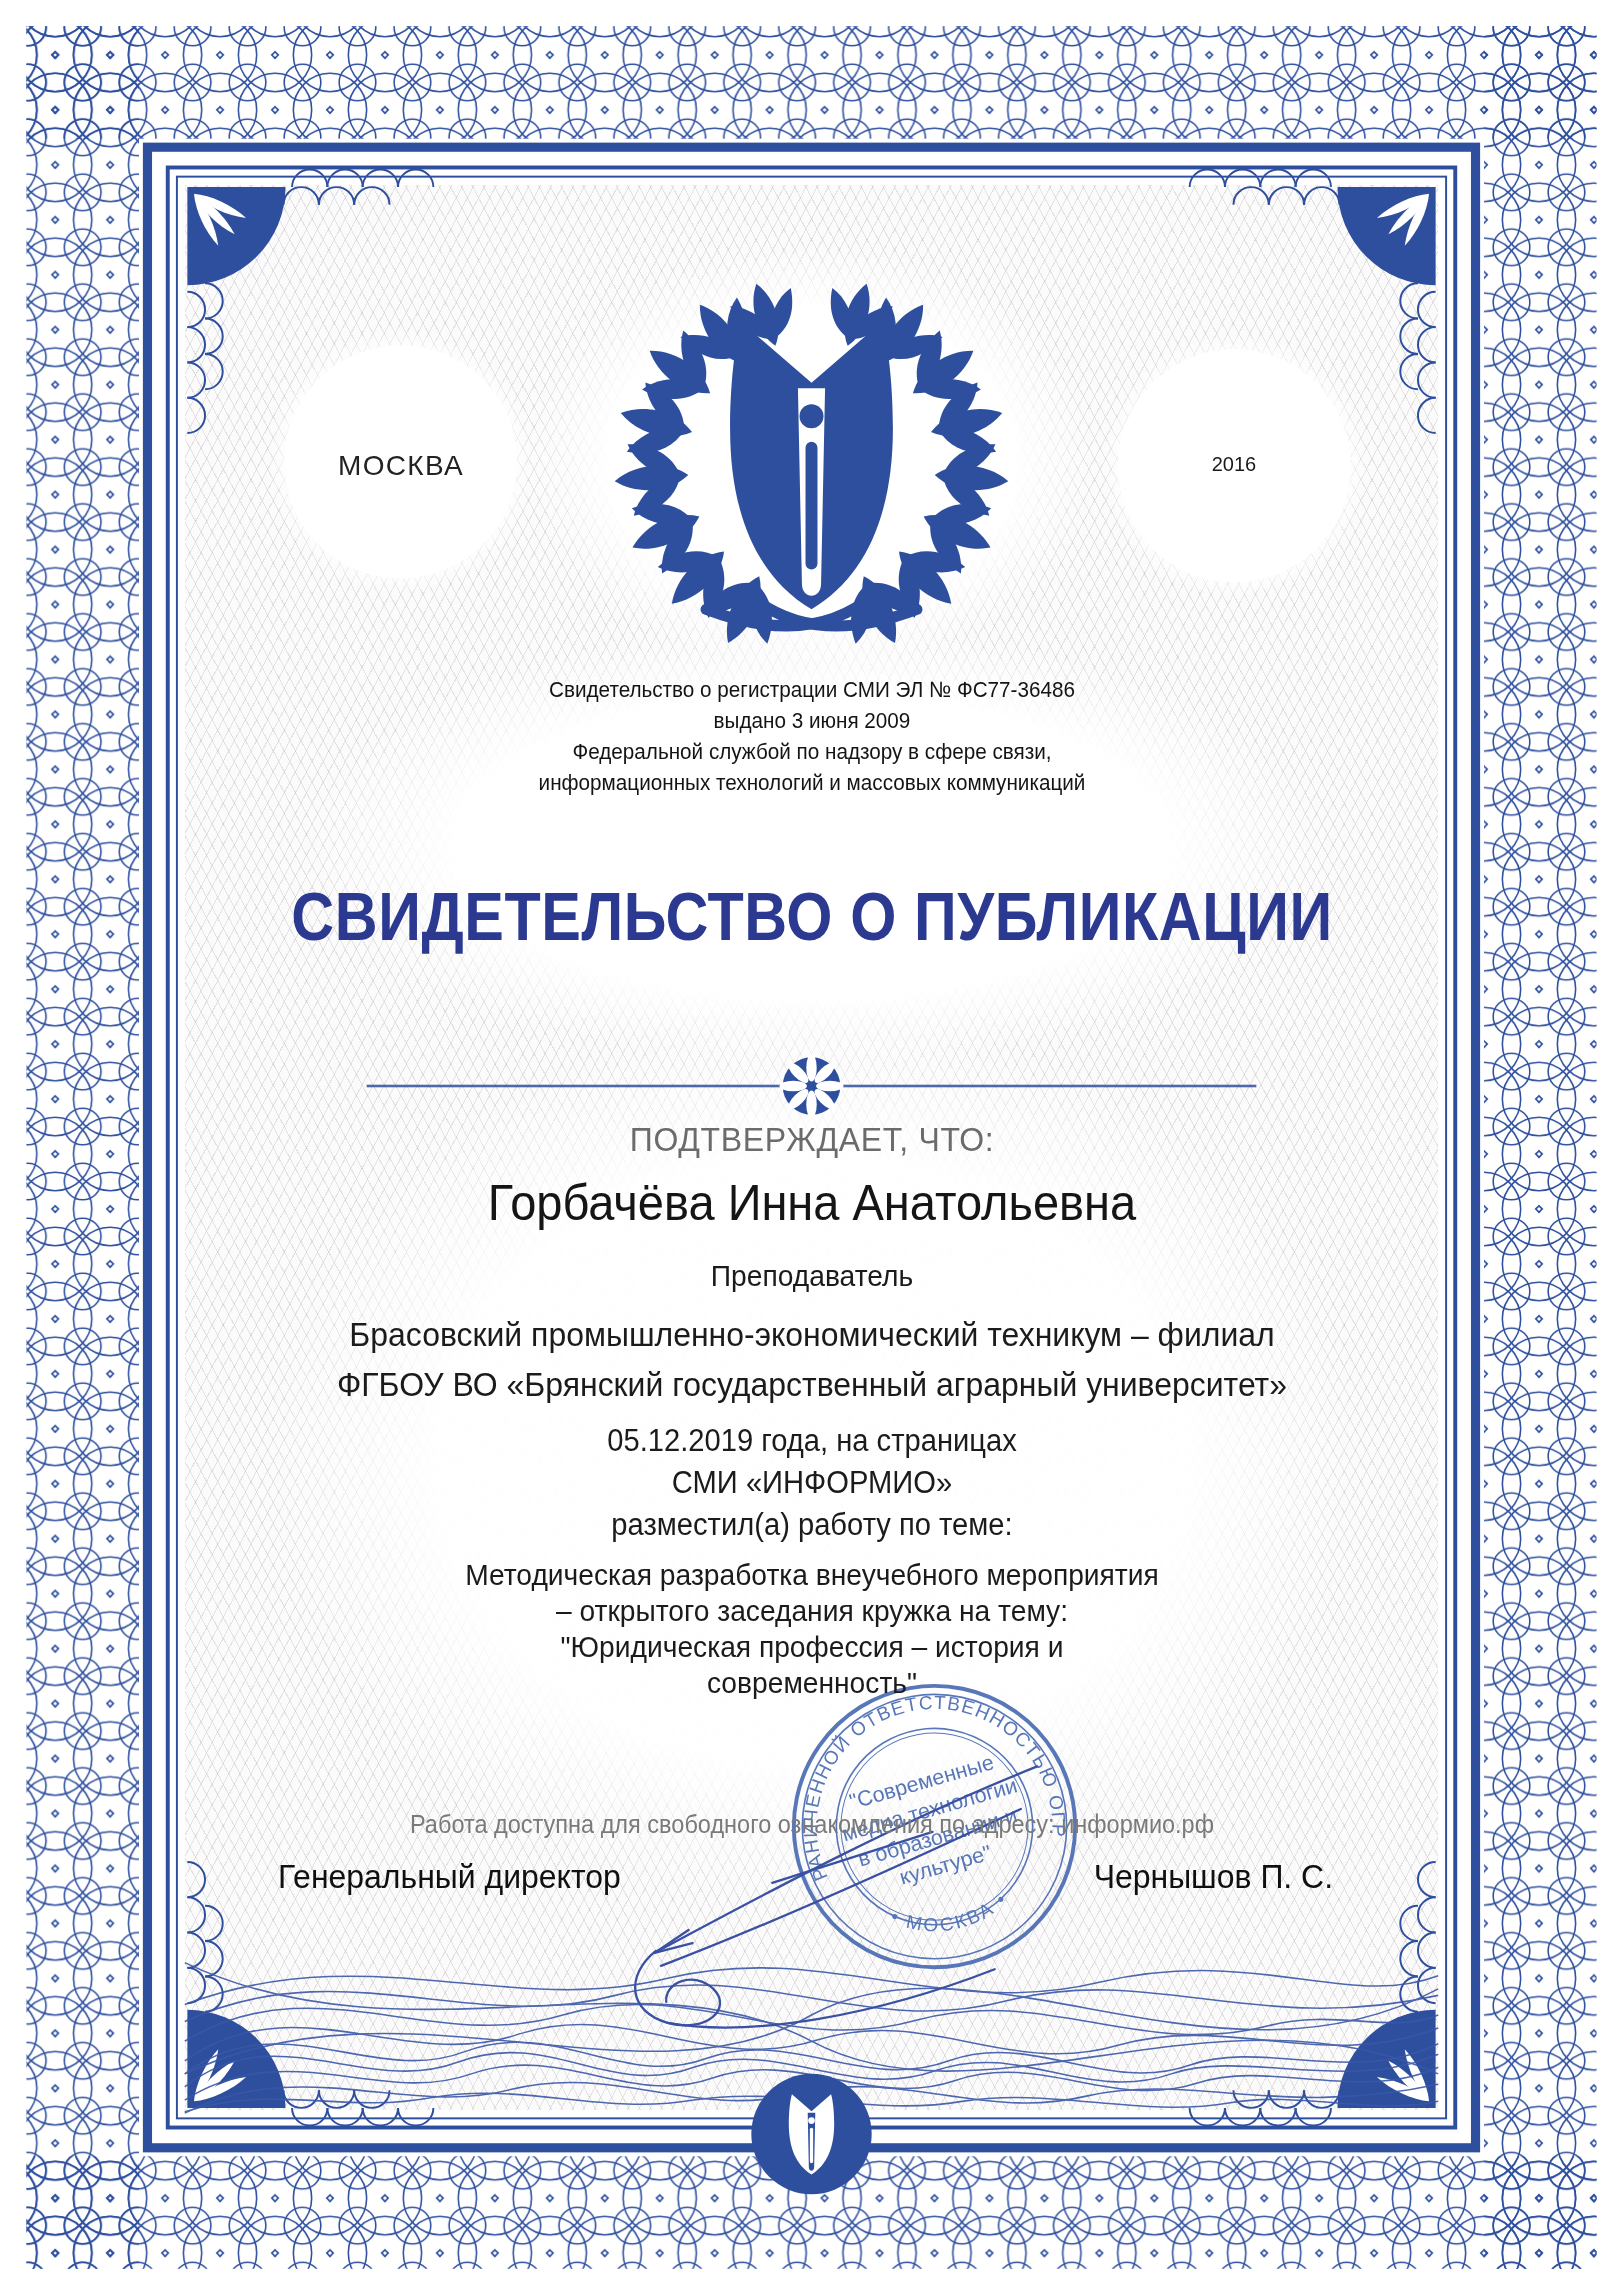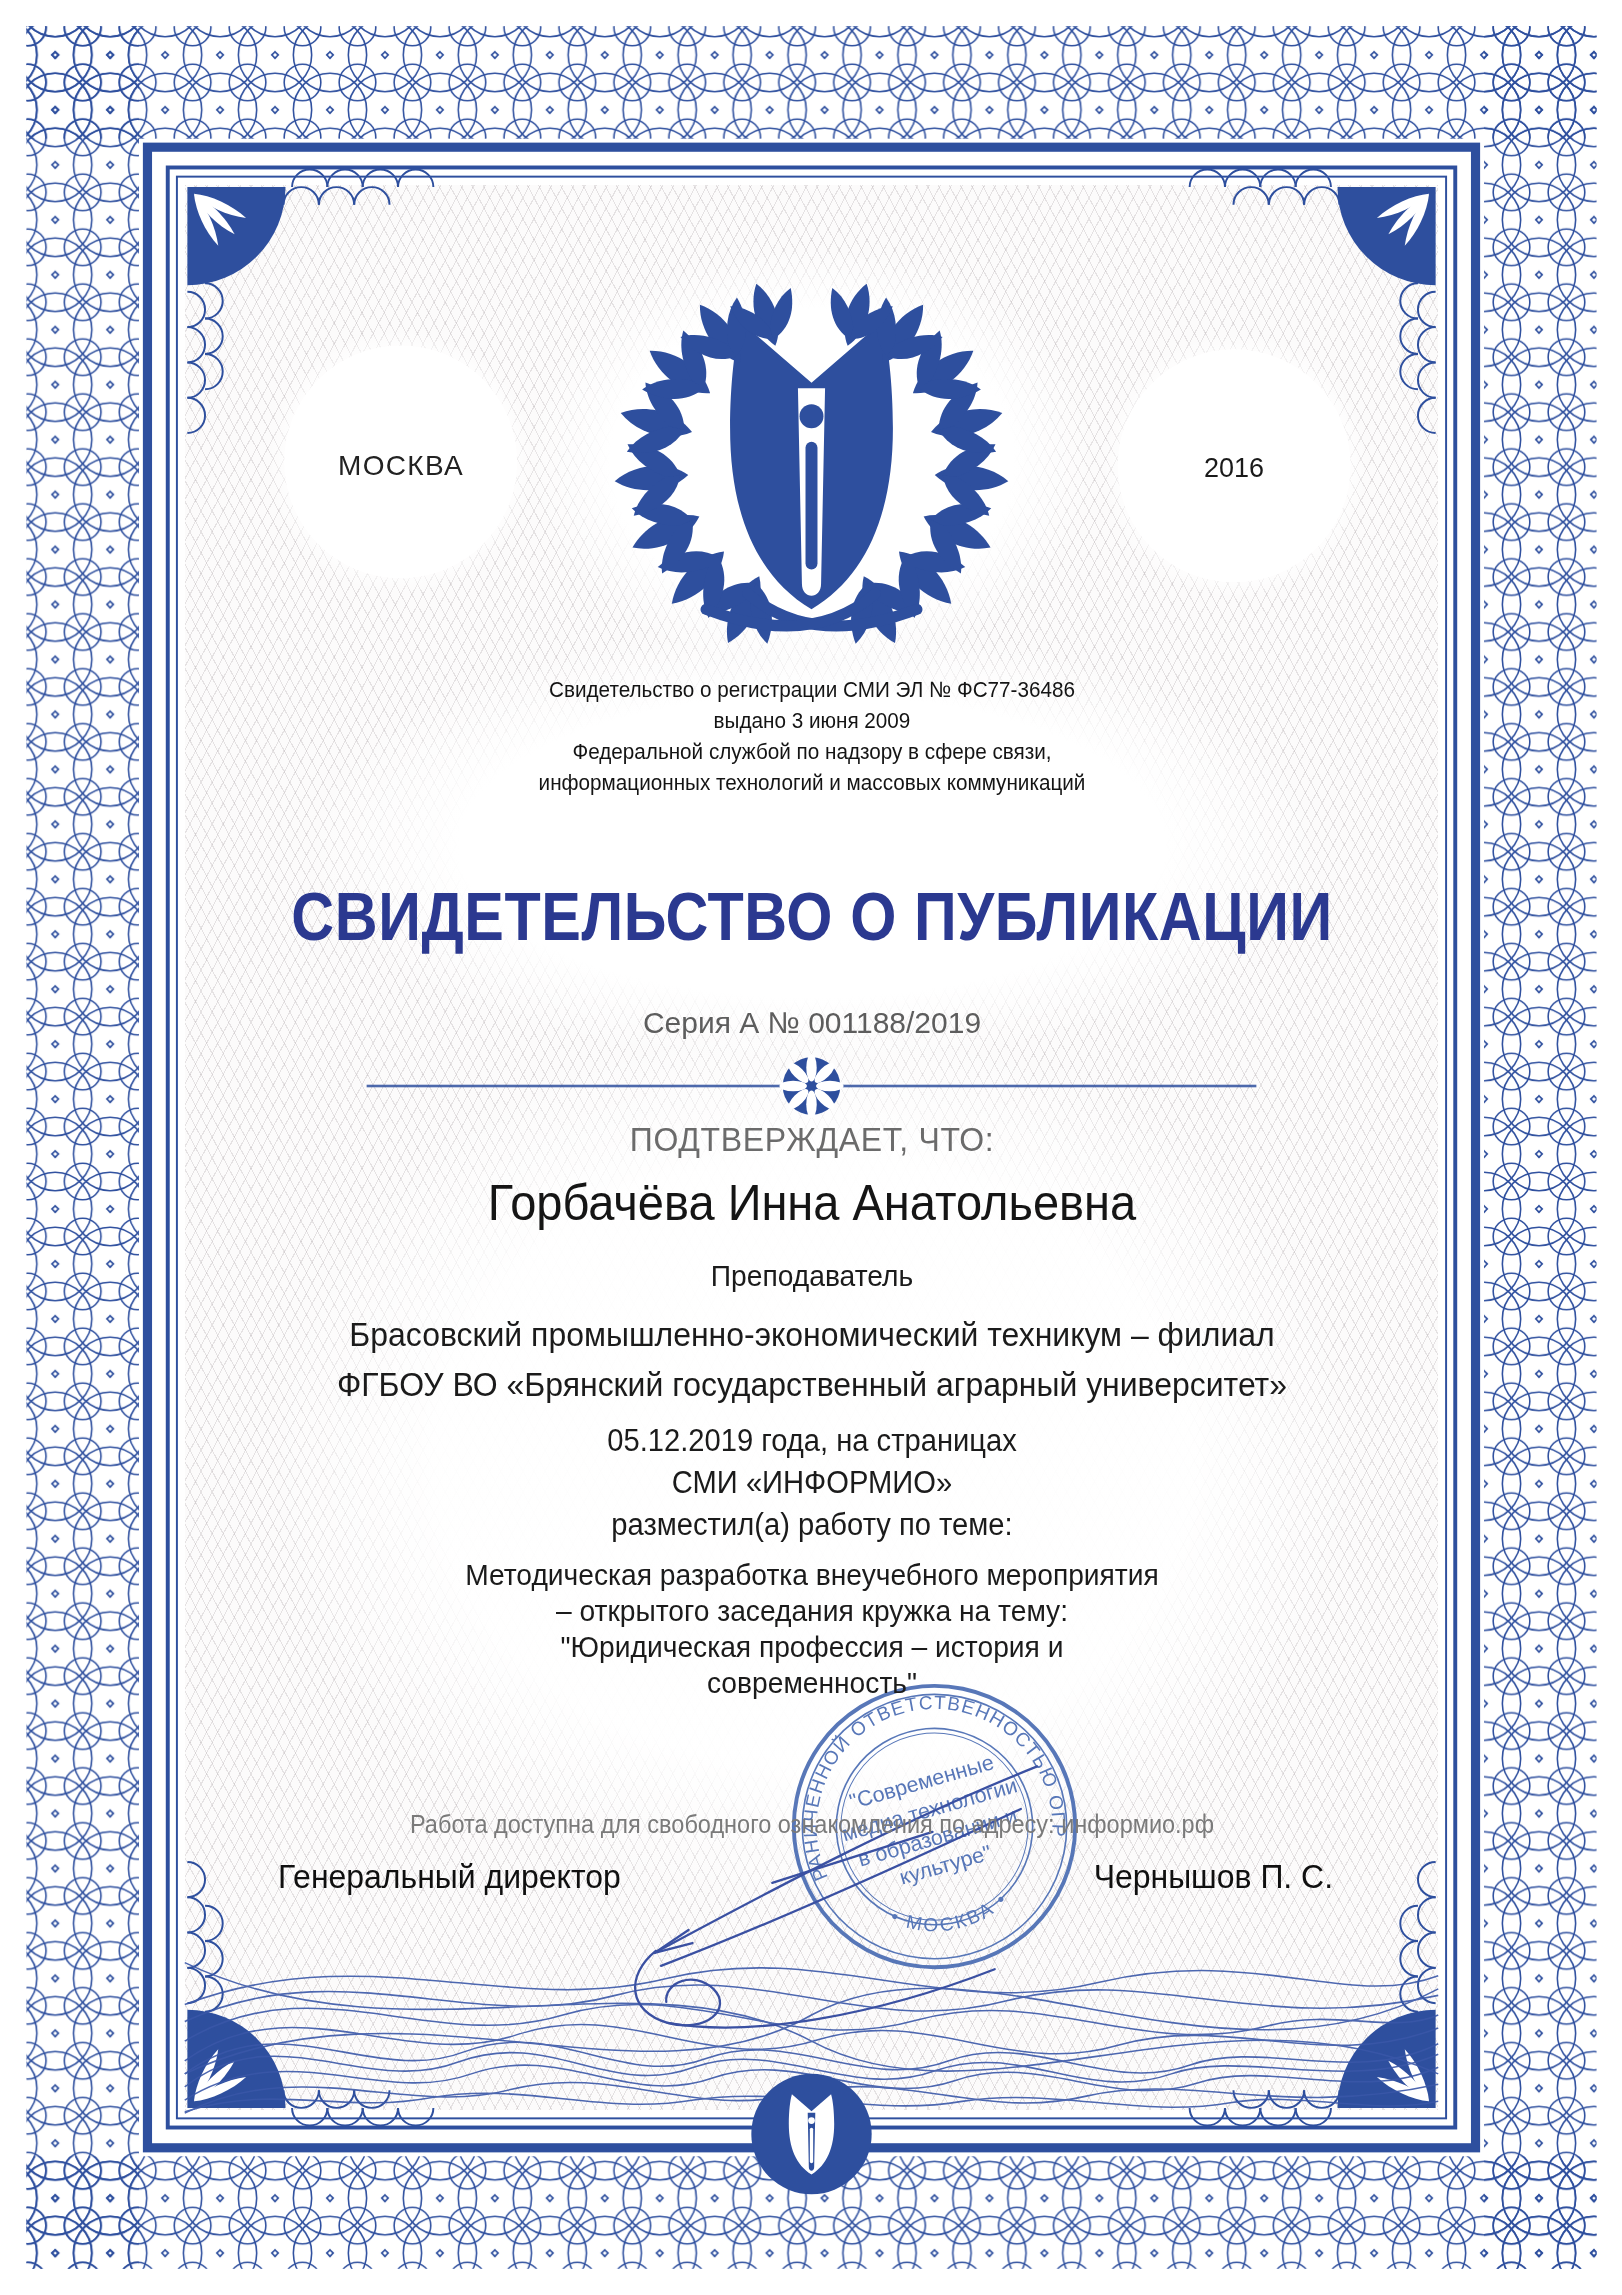--- a/index.html
+++ b/index.html
@@ -14,21 +14,21 @@
       radial-gradient(ellipse 366px 275px at 627px 275px,#fff 55%,rgba(255,255,255,0) 78%),
       radial-gradient(ellipse 641px 275px at 627px 661px,#fff 55%,rgba(255,255,255,0) 80%),
       radial-gradient(ellipse 687px 556px at 627px 1276px,rgba(255,255,255,.95) 55%,rgba(255,255,255,0) 80%),
       repeating-linear-gradient(62deg,rgba(184,177,180,.34) 0 1px,rgba(0,0,0,0) 1px 9.8px),
       repeating-linear-gradient(-62deg,rgba(184,177,180,.34) 0 1px,rgba(0,0,0,0) 1px 9.8px);
     background-color:#fcfbfb;}
   svg text{font-family:"Liberation Sans", sans-serif;}
   .txt{position:absolute;left:185px;width:1254px;text-align:center;color:#1b1b1b;}
   .sqz{transform:scaleX(.94);transform-origin:50% 50%;}
   .city-label{left:283px;top:450px;width:236px;font-size:28px;letter-spacing:1.3px;color:#222;}
-  .year-label{left:1116px;top:453px;width:236px;font-size:27px;color:#1a1a1a;}
+  .year-label{left:1116px;top:453px;width:236px;font-size:20px;color:#1a1a1a;}
   .reg-block{top:674px;font-size:22px;line-height:31px;color:#141414;}
   .main-title{top:877px;font-size:69px;font-weight:700;color:#2b3990;
               transform:scaleX(.86);transform-origin:50% 50%;letter-spacing:0.7px;}
   .series-line{top:1006px;font-size:30px;color:#5d5d5d;}
   .confirm-line{top:1120px;font-size:34px;color:#6b6b6b;letter-spacing:0.7px;}
   .name-line{top:1174px;font-size:50px;color:#151515;}
   .position-line{top:1259px;font-size:30px;}
   .org-block{top:1309px;font-size:34px;line-height:50px;}
   .pub-block{top:1420px;font-size:31px;line-height:42px;}
   .work-block{top:1557px;font-size:30px;line-height:36px;}
@@ -220,21 +220,20 @@
   <div class="txt year-label">2016</div>
 
   <div class="txt reg-block sqz">
     <div>Свидетельство о регистрации СМИ ЭЛ № ФС77-36486</div>
     <div>выдано 3 июня 2009</div>
     <div>Федеральной службой по надзору в сфере связи,</div>
     <div>информационных технологий и массовых коммуникаций</div>
   </div>
 
   <div class="txt main-title">СВИДЕТЕЛЬСТВО О ПУБЛИКАЦИИ</div>
-  <div class="txt series-line">Серия А № 001188/2019</div>
   <div class="txt confirm-line sqz">ПОДТВЕРЖДАЕТ, ЧТО:</div>
   <div class="txt name-line sqz">Горбачёва Инна Анатольевна</div>
   <div class="txt position-line sqz">Преподаватель</div>
 
   <div class="txt org-block sqz">
     <div>Брасовский промышленно-экономический техникум – филиал</div>
     <div>ФГБОУ ВО «Брянский государственный аграрный университет»</div>
   </div>
 
   <div class="txt pub-block sqz">

